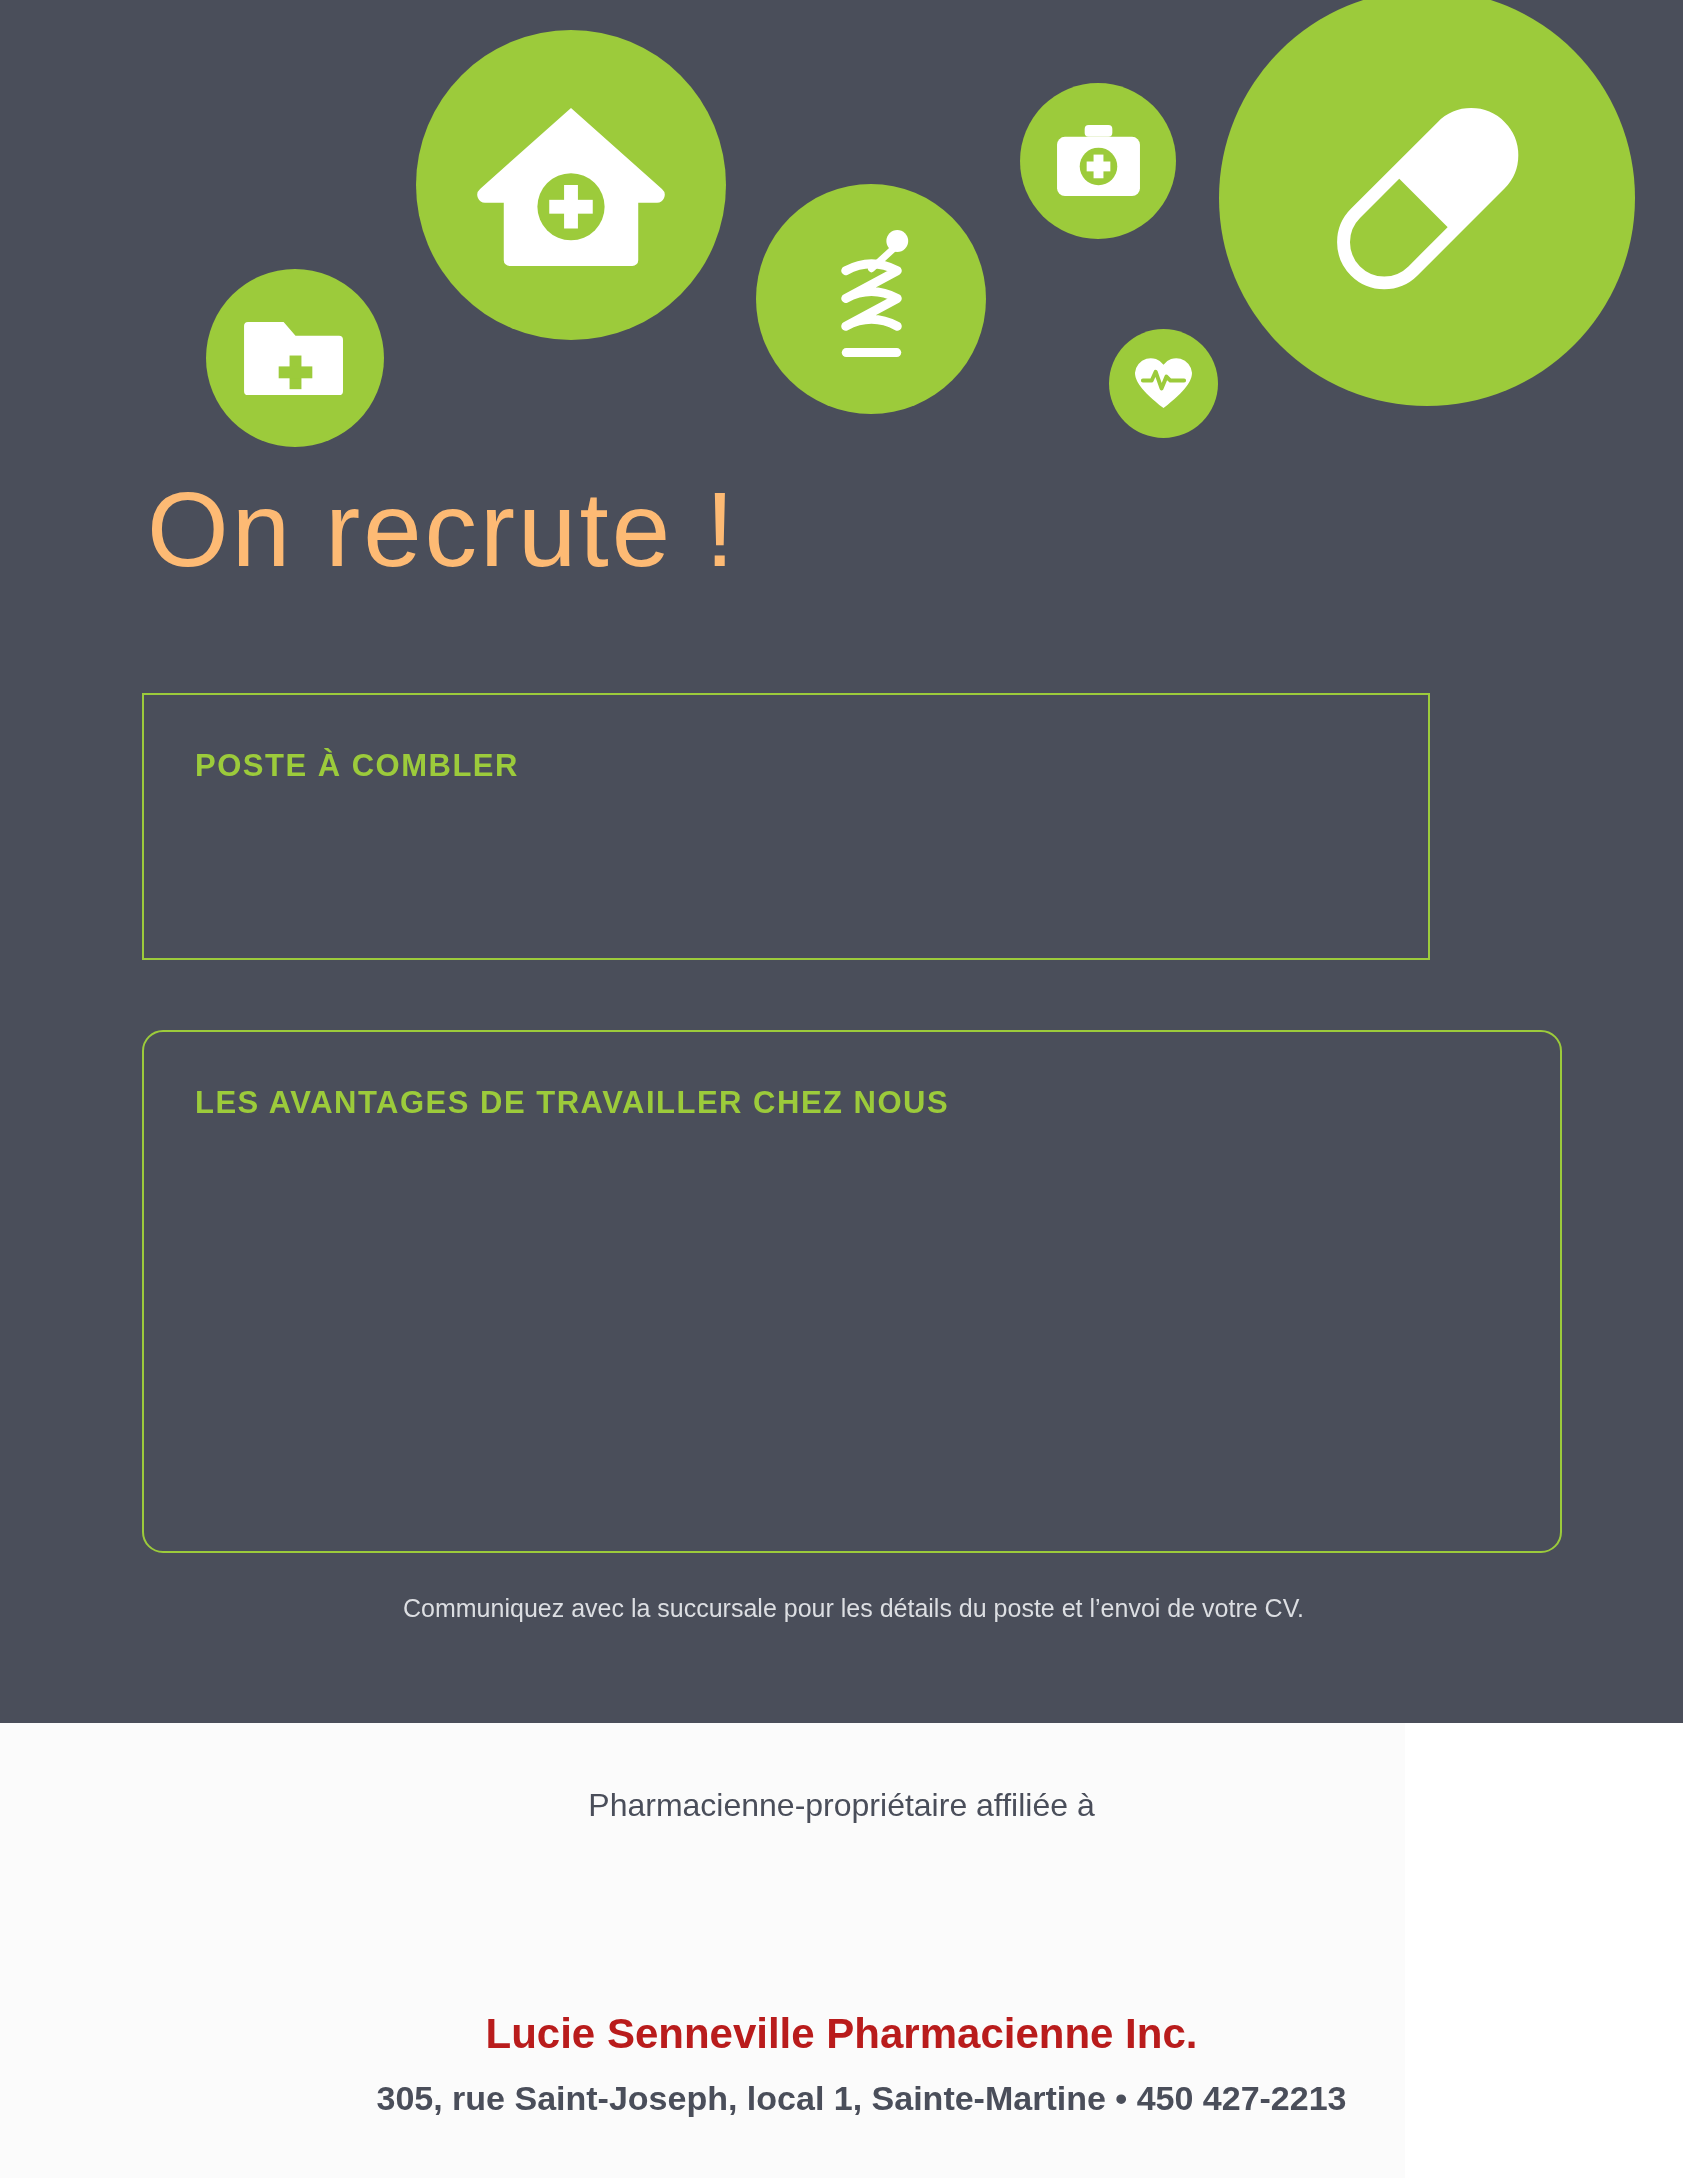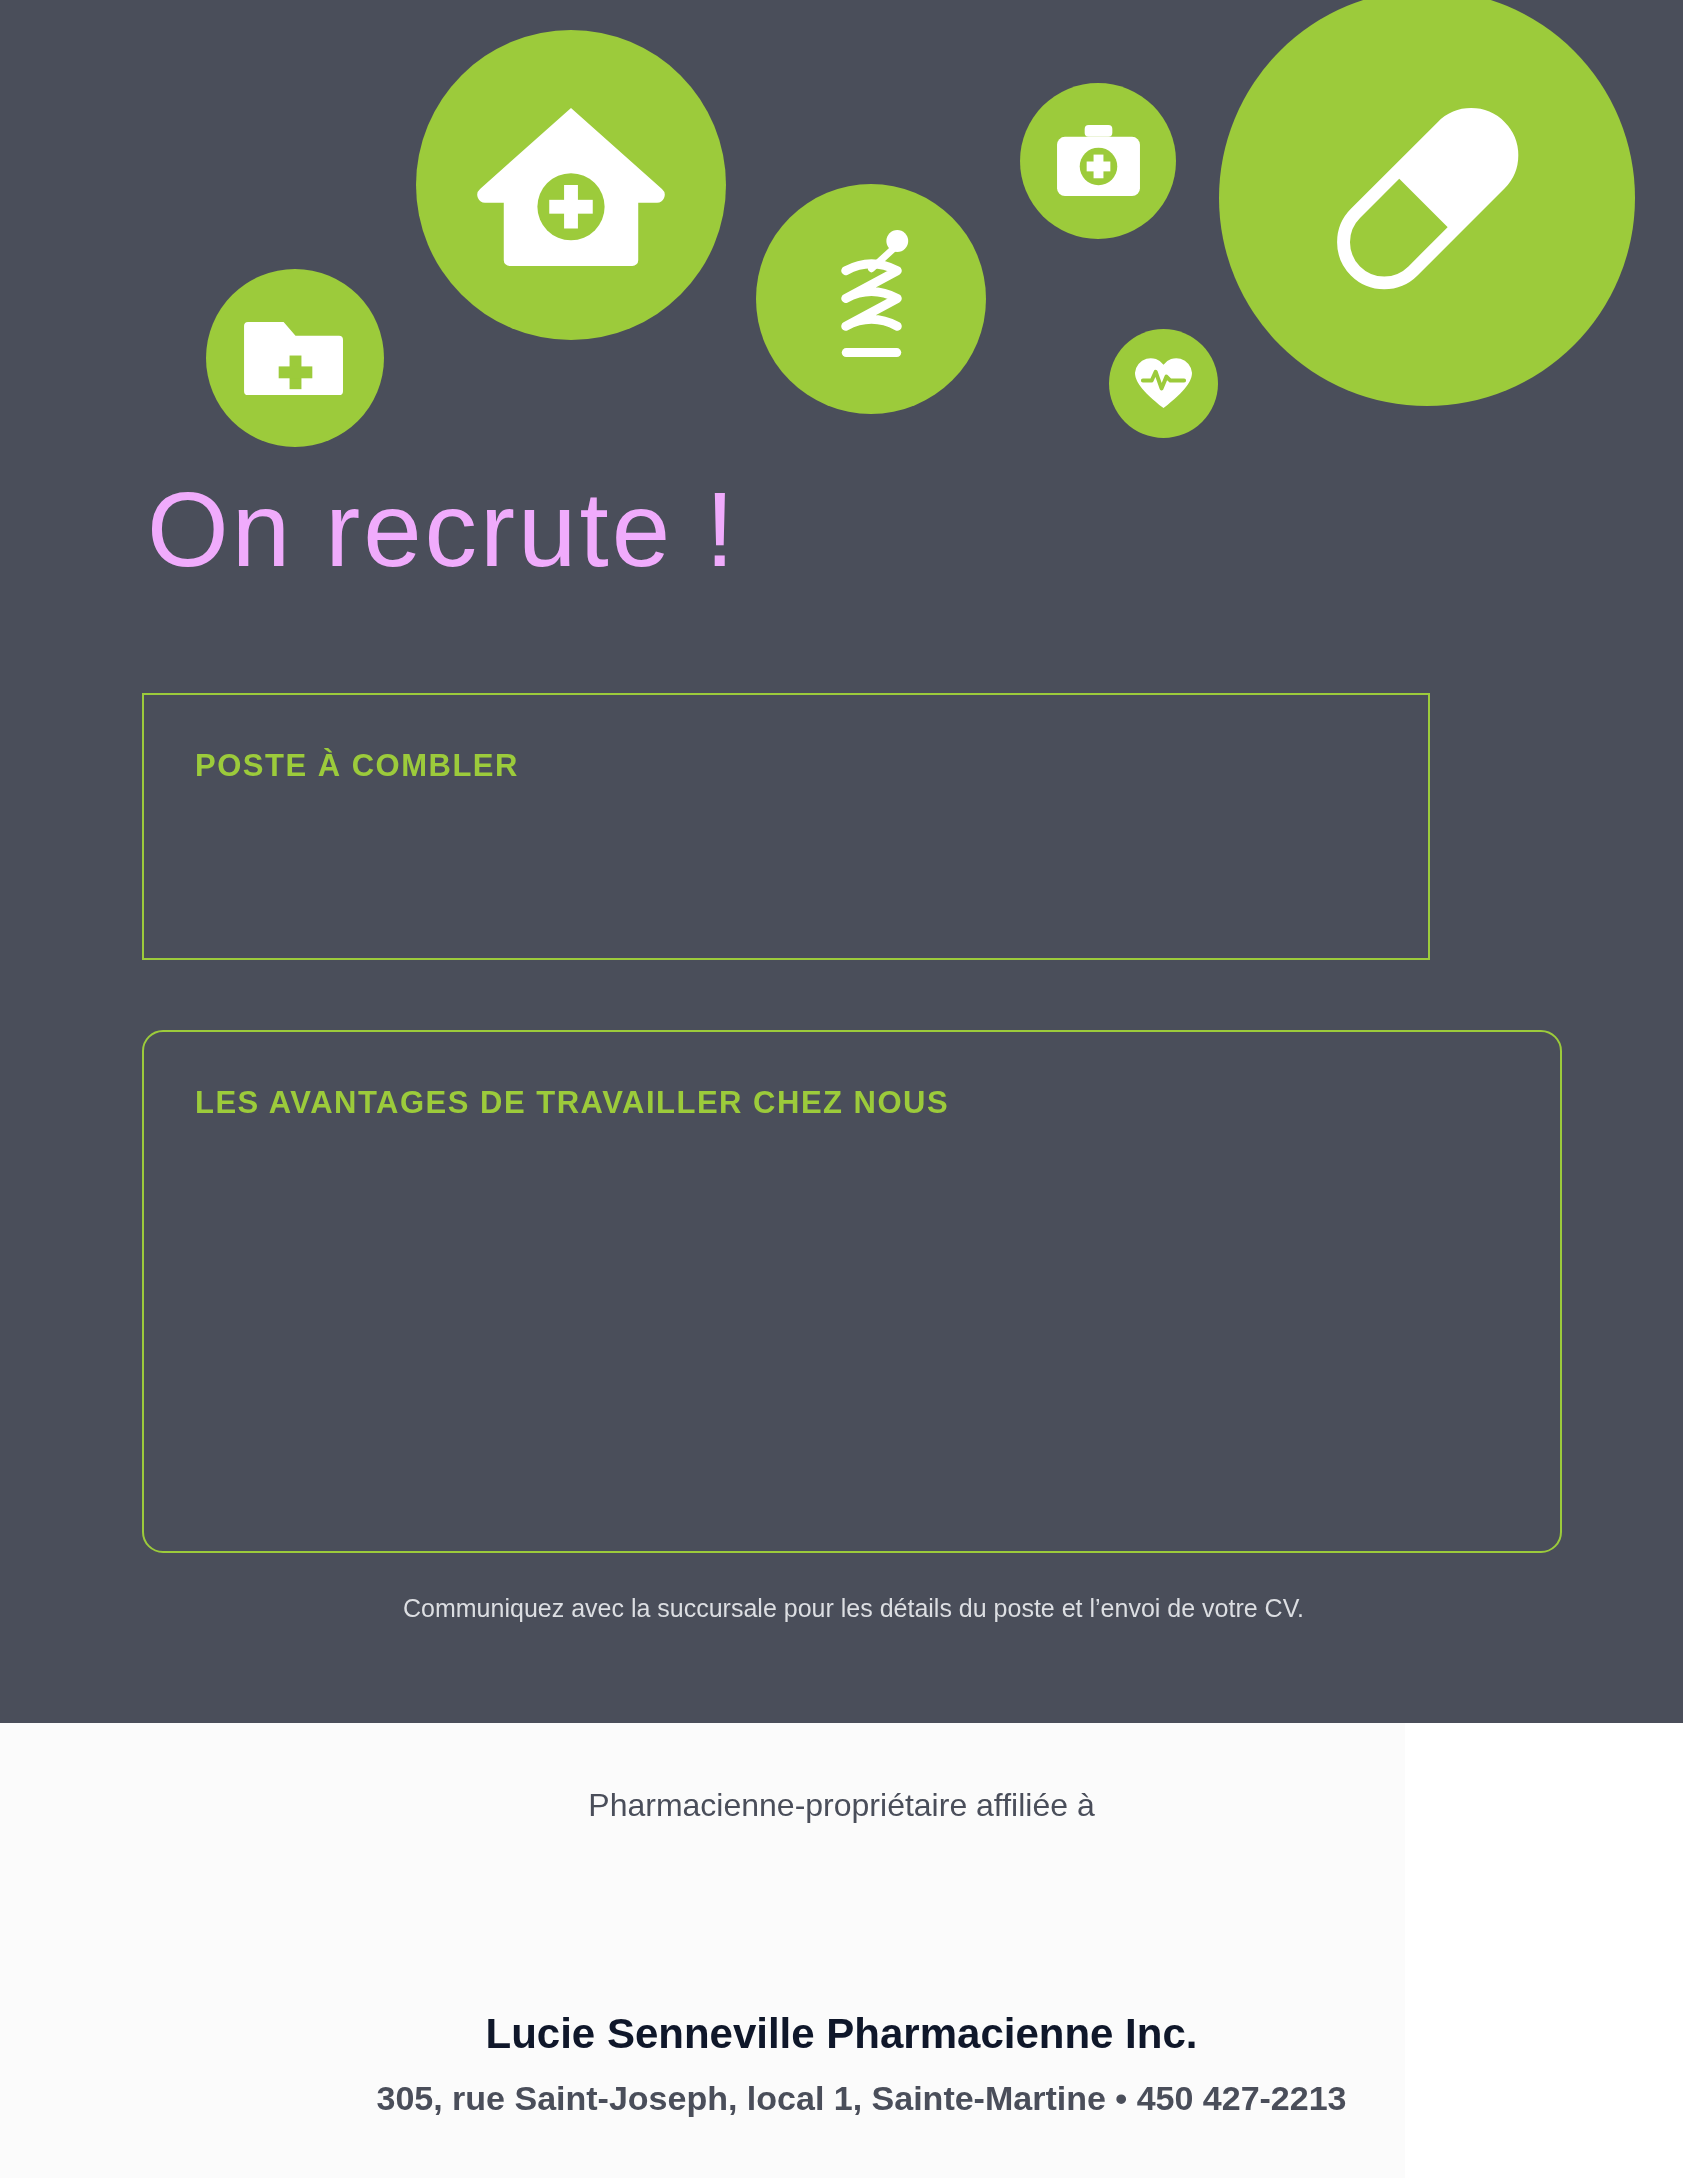--- a/index.html
+++ b/index.html
@@ -47,21 +47,21 @@
   .bubble-pill     { left: 1219px; top: -10px; width: 416px; height: 416px; }
 
   
   .headline {
     position: absolute;
     left: 147px;
     top: 475px;
     font-size: 105px;
     line-height: 1.05;
     font-weight: 300;
-    color: #f0abfc;
+    color: #fdba74;
     letter-spacing: 3px;
     white-space: nowrap;
   }
 
   
   .field-box {
     position: absolute;
     border: 2px solid #9ccb3b;
     box-sizing: border-box;
   }
@@ -158,21 +158,21 @@
     top: -8px;
   }
   .store-name {
     position: absolute;
     left: 0;
     top: 287px;
     width: 1683px;
     text-align: center;
     font-size: 42px;
     font-weight: 700;
-    color: #0f172a;
+    color: #b91c1c;
   }
   .store-addr {
     position: absolute;
     left: 0;
     top: 356px;
     width: 1683px;
     text-align: center;
     font-size: 34px;
     font-weight: 700;
     color: #4a4e5a;

